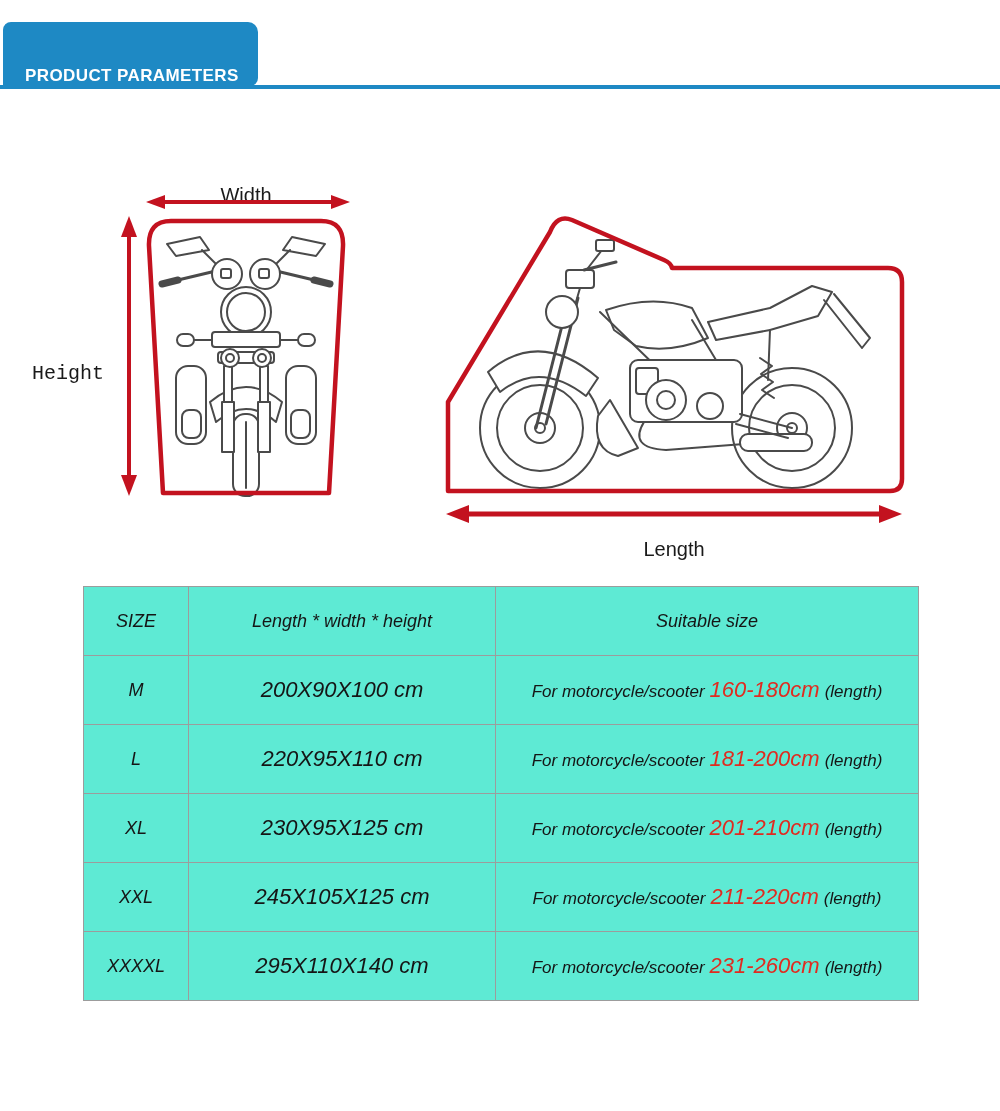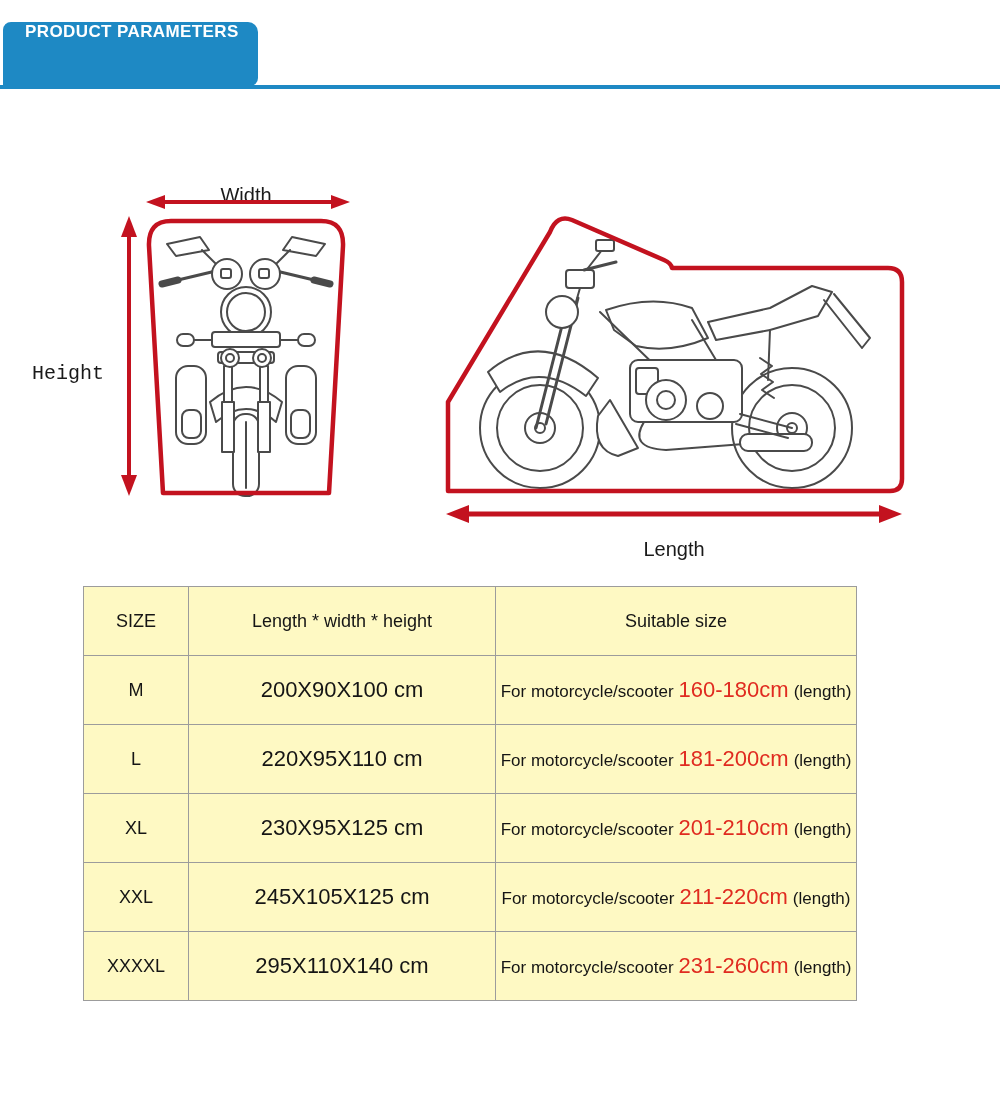--- a/index.html
+++ b/index.html
@@ -5,39 +5,39 @@
   html,body{margin:0;padding:0;background:#ffffff;}
   .canvas{
     position:relative;width:1000px;height:1111px;background:#ffffff;
     font-family:"Liberation Sans",sans-serif;overflow:hidden;
   }
   
   .header-rule{position:absolute;left:0;top:85px;width:1000px;height:4px;background:#1e89c4;}
   .title-tab{
     position:absolute;left:3px;top:22px;width:255px;height:64px;
     background:#1e89c4;border-radius:8px 10px 8px 0;
-    display:flex;align-items:flex-start;padding-left:22px;box-sizing:border-box;
+    display:flex;align-items:flex-end;padding-left:22px;box-sizing:border-box;
   }
   .title-tab span{color:#ffffff;font-size:17px;font-weight:bold;letter-spacing:.4px;}
   
   .dim-label{position:absolute;color:#1a1a1a;font-size:20px;text-align:center;margin-top:18px;}
   .width-label{left:140px;top:166px;width:212px;}
   .height-label{left:24px;top:344px;width:88px;font-family:Liberation Mono, monospace;}
   .length-label{left:438px;top:520px;width:472px;}
   
   .svgabs{position:absolute;}
   .front-view{left:140px;top:210px;}
   .side-view{left:438px;top:208px;}
   .width-arrow{left:144px;top:192px;}
   .height-arrow{left:116px;top:214px;}
   .length-arrow{left:444px;top:502px;}
   
   .size-table{
-    position:absolute;left:83px;top:586px;width:774px;
-    border-collapse:collapse;table-layout:fixed;background:#fef9c3;
+    position:absolute;left:83px;top:586px;width:836px;
+    border-collapse:collapse;table-layout:fixed;background:#5eead4;font-style:italic;
   }
   .size-table th,.size-table td{
     border:1px solid #9c9c9c;text-align:center;vertical-align:middle;
     color:#151515;padding:0 4px;
   }
   .size-table thead th{height:68px;font-weight:normal;font-size:18px;}
   .size-table tbody td{height:68px;}
   .c-size{font-size:18px;}
   .c-dim{font-size:22px;}
   .c-fit{font-size:17px;}

